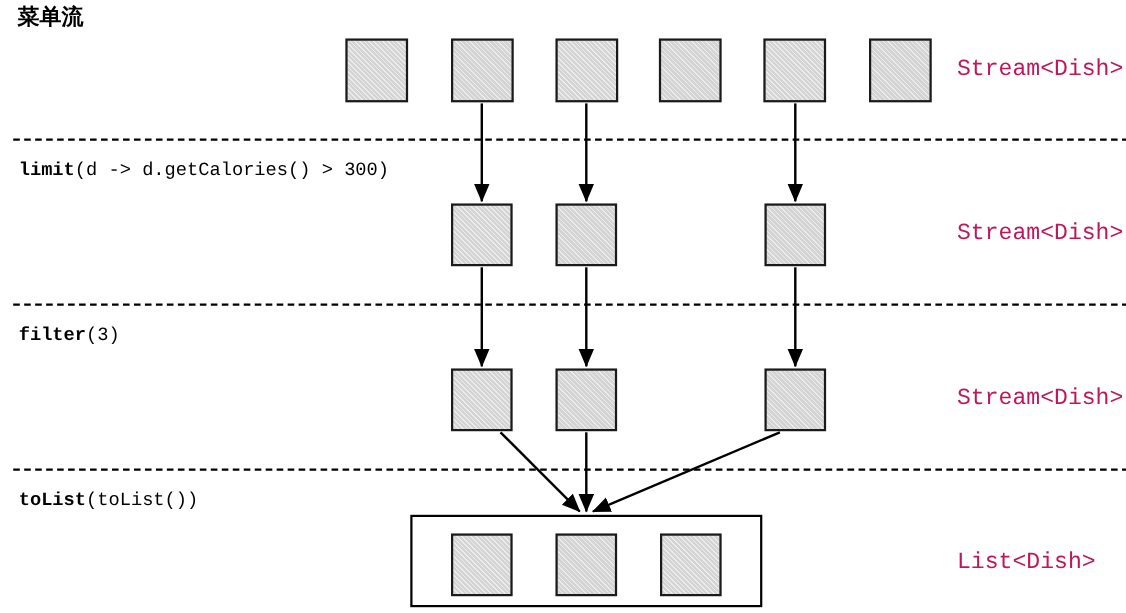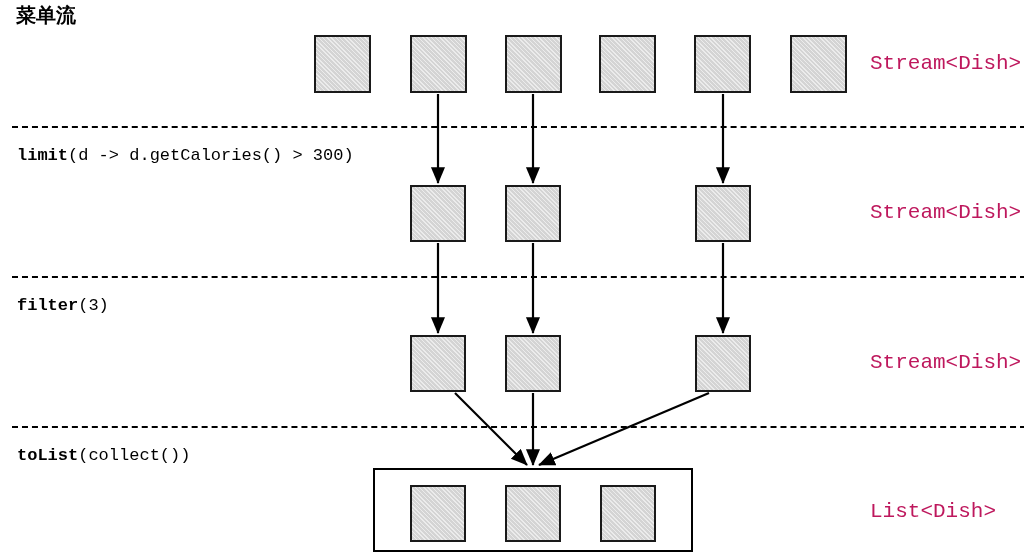--- a/index.html
+++ b/index.html
@@ -103,21 +103,21 @@
   <div class="divider" style="top:276px;"></div>
   <div class="divider" style="top:426px;"></div>
 
   <div class="op-label" style="top:146px;">
     <span class="op-name">limit</span><span class="op-args">(d -&gt; d.getCalories() &gt; 300)</span>
   </div>
   <div class="op-label" style="top:296px;">
     <span class="op-name">filter</span><span class="op-args">(3)</span>
   </div>
   <div class="op-label" style="top:446px;">
-    <span class="op-name">toList</span><span class="op-args">(collect())</span>
+    <span class="op-name">toList</span><span class="op-args">(toList())</span>
   </div>
 
   <div class="type-label" style="top:54px;">Stream&lt;Dish&gt;</div>
   <div class="type-label" style="top:203px;">Stream&lt;Dish&gt;</div>
   <div class="type-label" style="top:353px;">Stream&lt;Dish&gt;</div>
   <div class="type-label" style="top:502px;">List&lt;Dish&gt;</div>
 
   <div class="list-container" id="list-container" style="left: 361px; top: 468px; width: 320px; height: 84px;"></div>
 
   <div id="boxes-layer">

